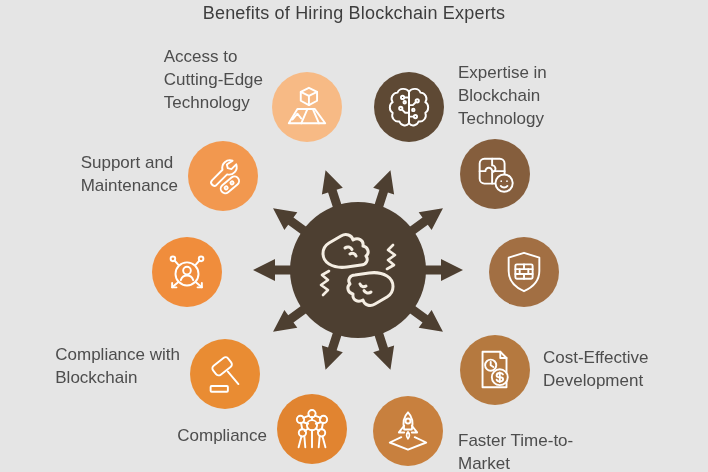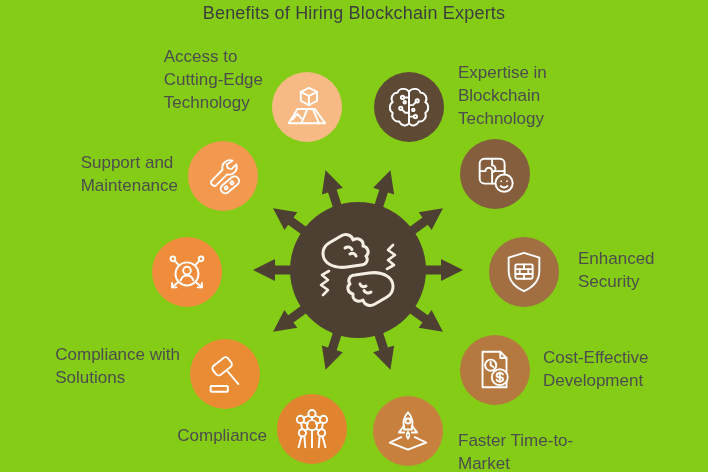--- a/index.html
+++ b/index.html
@@ -1,16 +1,16 @@
 <!DOCTYPE html>
 <html><head>
 <meta charset="utf-8">
 <style>
   html,body{margin:0;padding:0;background:#fff;}
-  .stage{position:relative;width:708px;height:472px;background:#84cc16;overflow:hidden;
+  .stage{position:relative;width:708px;height:472px;background:#e5e5e5;overflow:hidden;
          font-family:"Liberation Sans",sans-serif;}
   .title{position:absolute;top:3px;left:0;width:100%;text-align:center;
          font-size:18px;font-weight:500;color:#3E3E3E;letter-spacing:.2px;}
   .circle{position:absolute;width:70px;height:70px;border-radius:50%;
           display:flex;align-items:center;justify-content:center;}
   .circle svg{width:46px;height:46px;display:block;}
   .label{position:absolute;font-size:17px;line-height:23px;color:#4D4D4D;white-space:pre-line;}
   .la-r{text-align:left;}
   .la-l{text-align:left;}
   
@@ -140,34 +140,32 @@
       <path d="M24 4 L40 9 V23 C40 33 33 40 24 44 C15 40 8 33 8 23 V9 Z"></path>
       <rect x="15" y="16" width="18" height="15" rx="1.5"></rect>
       <path d="M15 21 H33"></path>
       <path d="M15 26 H33"></path>
       <path d="M24 16 V21"></path>
       <path d="M19.5 21 V26"></path>
       <path d="M28.5 21 V26"></path>
       <path d="M24 26 V31"></path>
     </svg>
   </div>
-  <div class="label la-l" id="l5">Enhanced
-Security</div>
 
   <div class="circle" id="c6" style="background: rgb(233, 140, 51); color: rgb(233, 140, 51);">
     <svg viewBox="0 0 48 48" class="ic">
       <g transform="rotate(-38 21 16)">
         <rect x="11" y="10" width="20" height="12" rx="3.5"></rect>
       </g>
       <path d="M27 21.5 L38 34.5"></path>
       <rect x="9" y="36.5" width="18" height="6" rx="1"></rect>
     </svg>
   </div>
   <div class="label la-r" id="l6">Compliance with
-Solutions</div>
+Blockchain</div>
 
   <div class="circle" id="c7" style="background: rgb(181, 121, 63); color: rgb(181, 121, 63);">
     <svg viewBox="0 0 48 48" class="ic">
       <path d="M11 5 H29.5 L36 11.5 V42 H11 Z"></path>
       <path d="M29.5 5 V11.5 H36"></path>
       <circle cx="19.5" cy="19" r="5.8"></circle>
       <path d="M19.5 15.5 V19 L22.3 20.8"></path>
       <circle cx="29" cy="31.5" r="8.3" fill="currentColor"></circle>
       <path d="M29 26.5 V36.5"></path>
       <path d="M32.3 28.6 C31.8 27.5 30.5 27.1 29 27.1 C26.8 27.1 25.7 28.4 25.7 29.7 C25.7 31.1 27 31.6 29 31.6 C31 31.6 32.4 32.2 32.4 33.6 C32.4 35 31 35.9 29 35.9 C27.3 35.9 26 35.2 25.7 34.2"></path>

